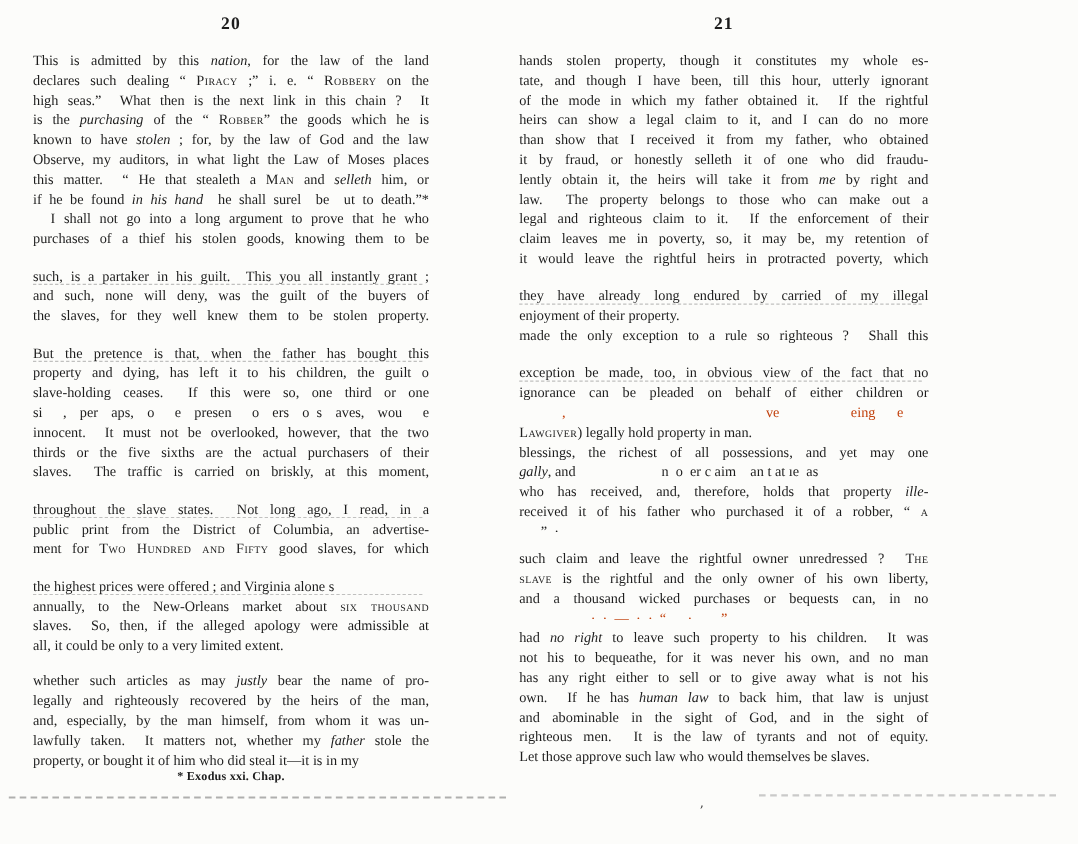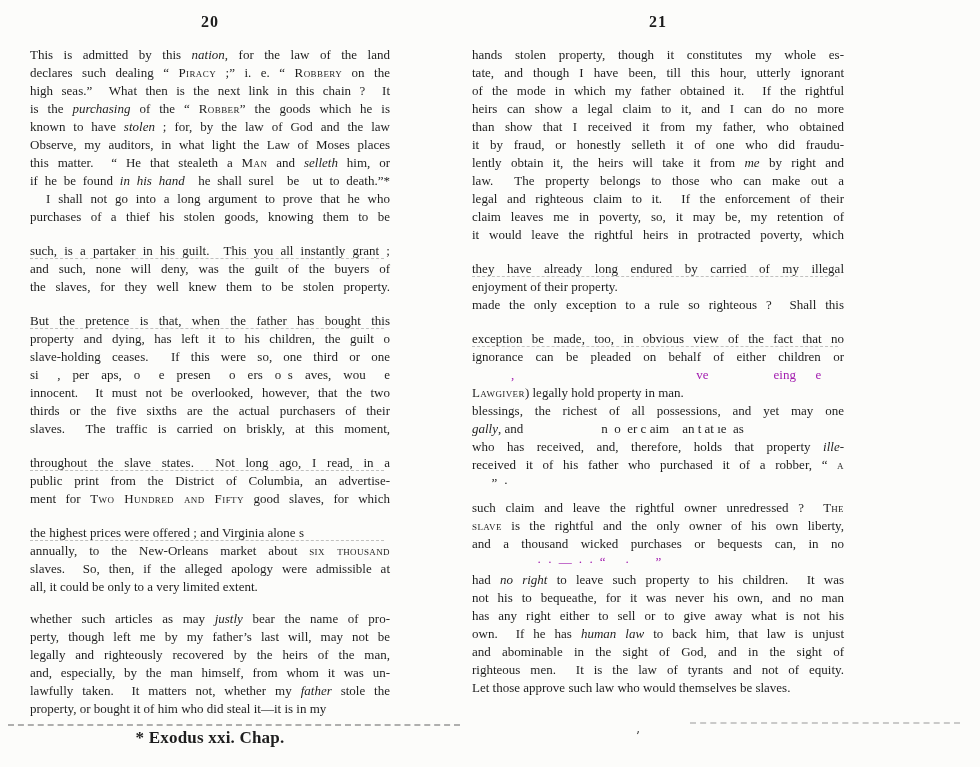--- a/index.html
+++ b/index.html
@@ -20,32 +20,32 @@
     text-align:center;font-weight:bold;font-size:16px;
     padding-top:13px;letter-spacing:1px;
   }
   .pbody{margin-top:15px;}
   .line{
     font-size:13px;line-height:18px;
     text-align:justify;text-align-last:justify;
   }
   .line.ind{text-indent:16px;}
   .line.last{text-align-last:left;}
-  .line.faded{color:#a21caf;}
+  .line.faded{color:#c2410c;}
   .line.art{position:relative;margin-top:16px;}
   .line.art::after{
     content:"";position:absolute;left:0;right:6px;bottom:1px;
     border-bottom:1px dashed rgba(80,80,80,0.35);
   }
   .sc{font-variant:small-caps;letter-spacing:0.4px;}
   .gap{height:14px;}
   .gap-sm{height:7px;}
   .footnote{
-    text-align:center;font-size:17px;font-weight:bold;
-    margin-top:10px;letter-spacing:0.2px;
+    text-align:center;font-size:11px;font-weight:bold;
+    letter-spacing:0.2px;
   }
   .artifact{position:absolute;}
   .dash-left{left:8px;top:724px;width:452px;border-top:2px dashed #9c9c9c;opacity:.8;}
   .dash-right{left:690px;top:722px;width:270px;border-top:2px dashed #b5b5b5;opacity:.7;}
   .speck{left:636px;top:730px;font-size:12px;color:#3a3a3a;}
 </style>
 </head>
 <body>
 
 <div class="spread">
@@ -76,21 +76,20 @@
           <div class="line">slaves.&nbsp; The traffic is carried on briskly, at this moment,</div>
           <div class="line art">throughout the slave states.&nbsp; Not long ago, I read, in a</div>
           <div class="line">public print from the District of Columbia, an advertise-</div>
           <div class="line">ment for <span class="sc">Two Hundred and Fifty</span> good slaves, for which</div>
           <div class="line art last">the highest prices were offered ; and Virginia alone s</div>
           <div class="line">annually, to the New-Orleans market about <span class="sc">six thousand</span></div>
           <div class="line">slaves.&nbsp; So, then, if the alleged apology were admissible at</div>
           <div class="line last">all, it could be only to a very limited extent.</div>
           <div class="gap"></div>
           <div class="line">whether such articles as may <i>justly</i> bear the name of pro-</div>
-          <div class="line">perty, though left me by my father’s last will, may not be</div>
           <div class="line">legally and righteously recovered by the heirs of the man,</div>
           <div class="line">and, especially, by the man himself, from whom it was un-</div>
           <div class="line">lawfully taken.&nbsp; It matters not, whether my <i>father</i> stole the</div>
           <div class="line last">property, or bought it of him who did steal it—it is in my</div>
         </div>
       <div class="footnote">* Exodus xxi. Chap.</div>
     </div>
   </div>
 
   <div class="page right">

